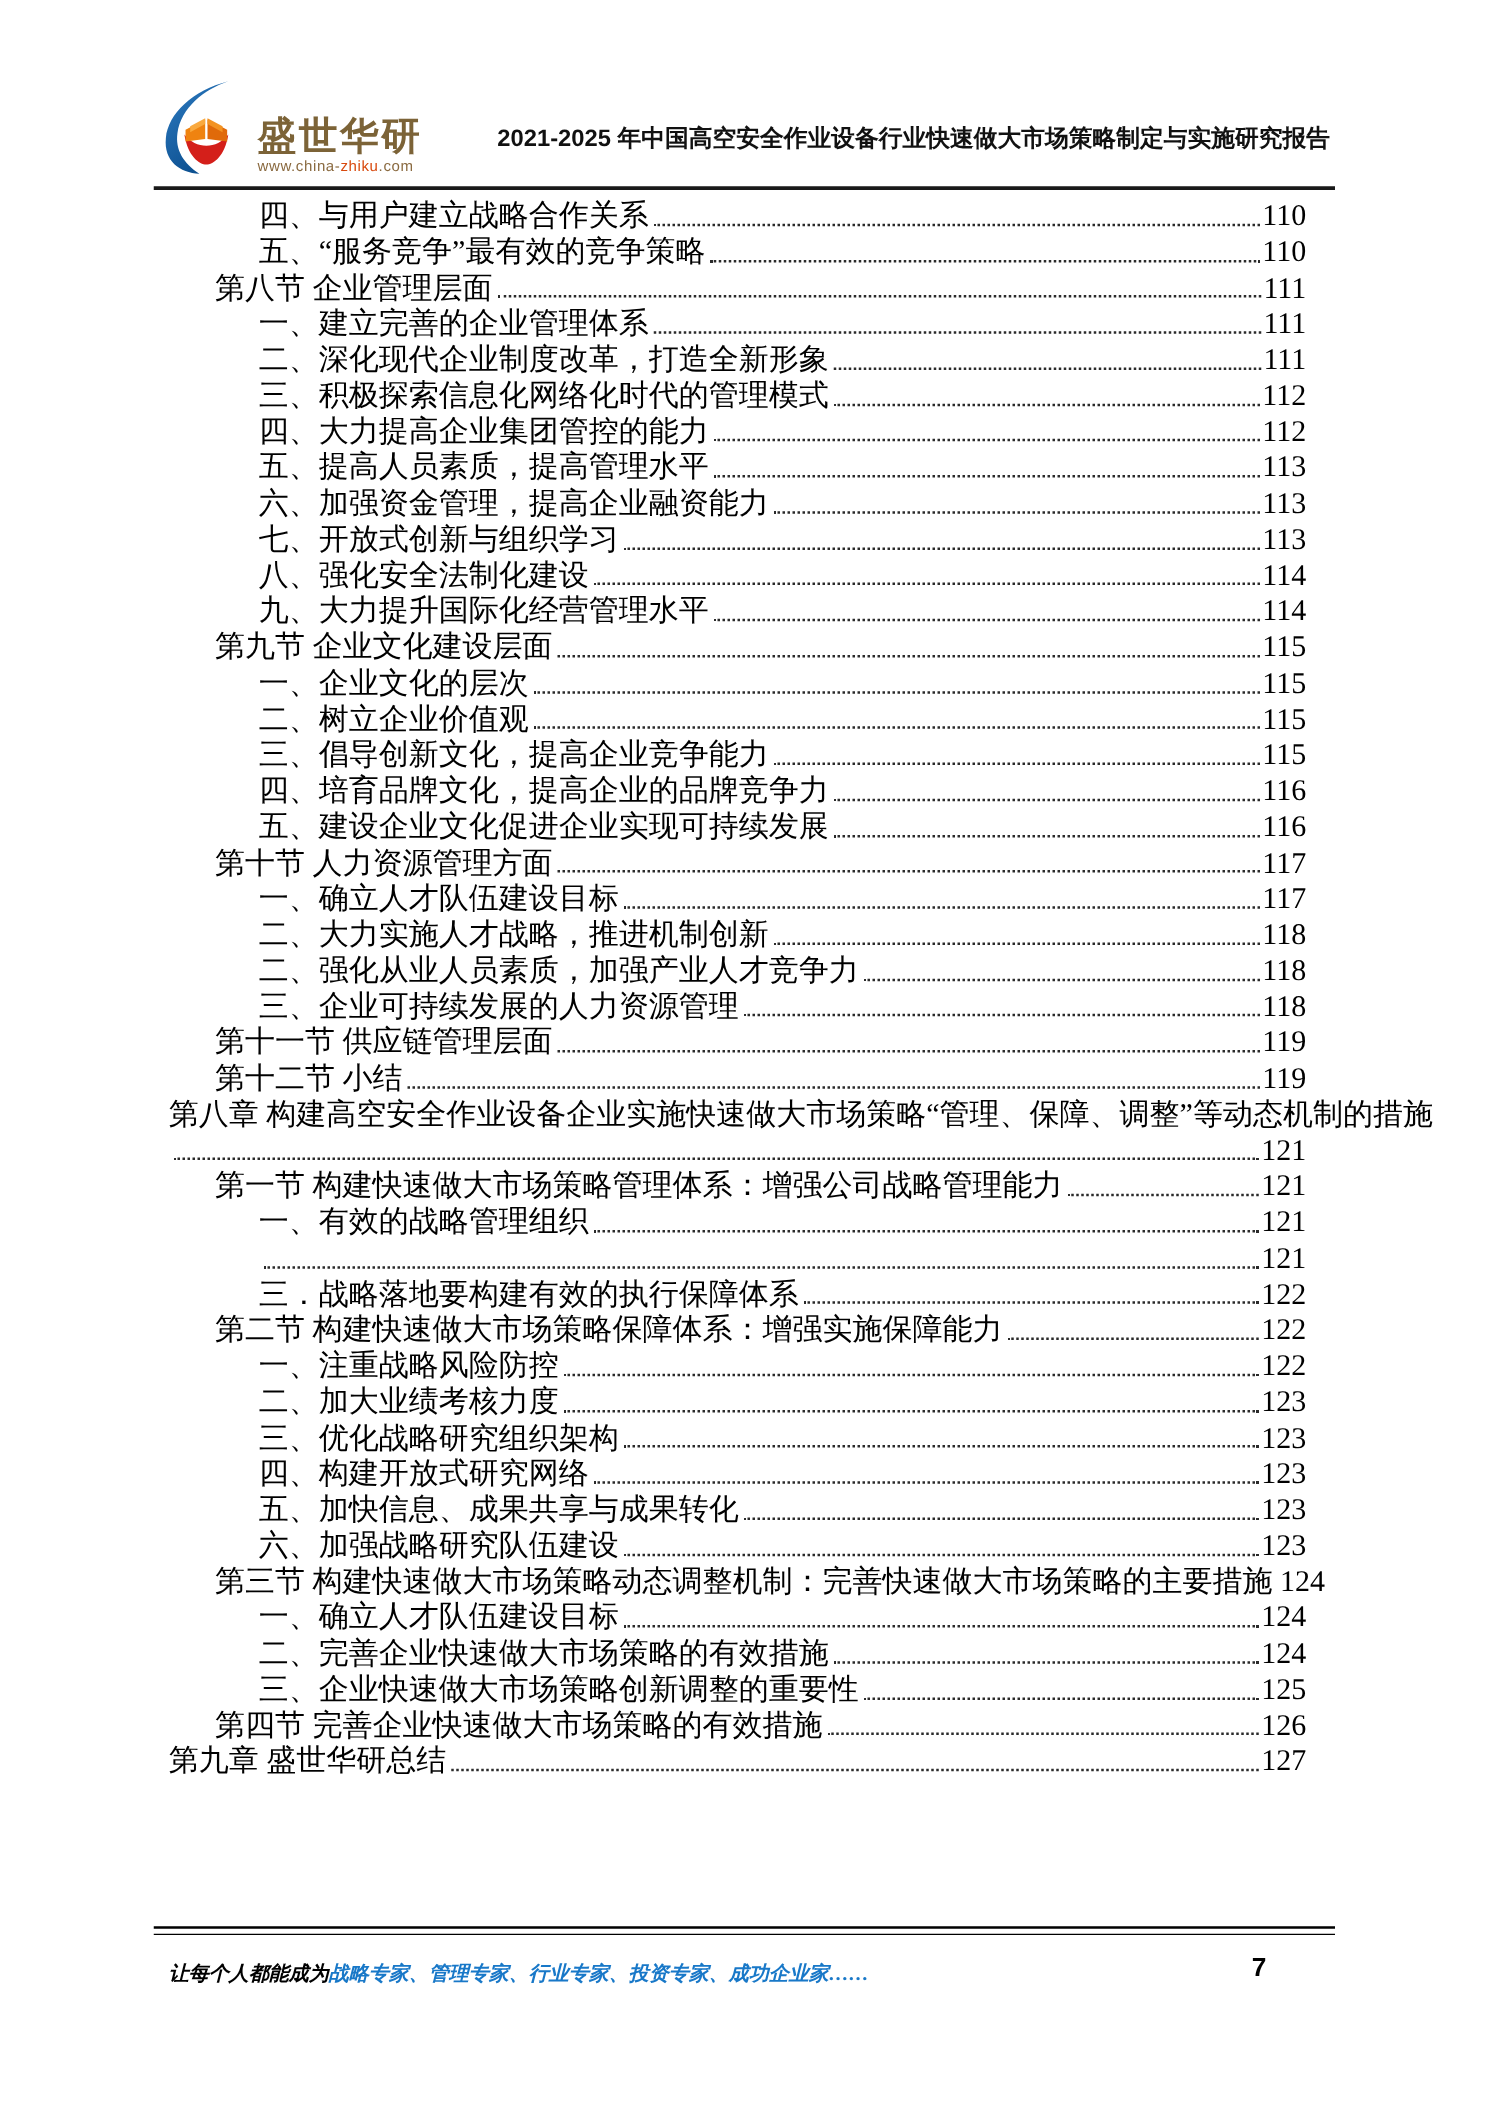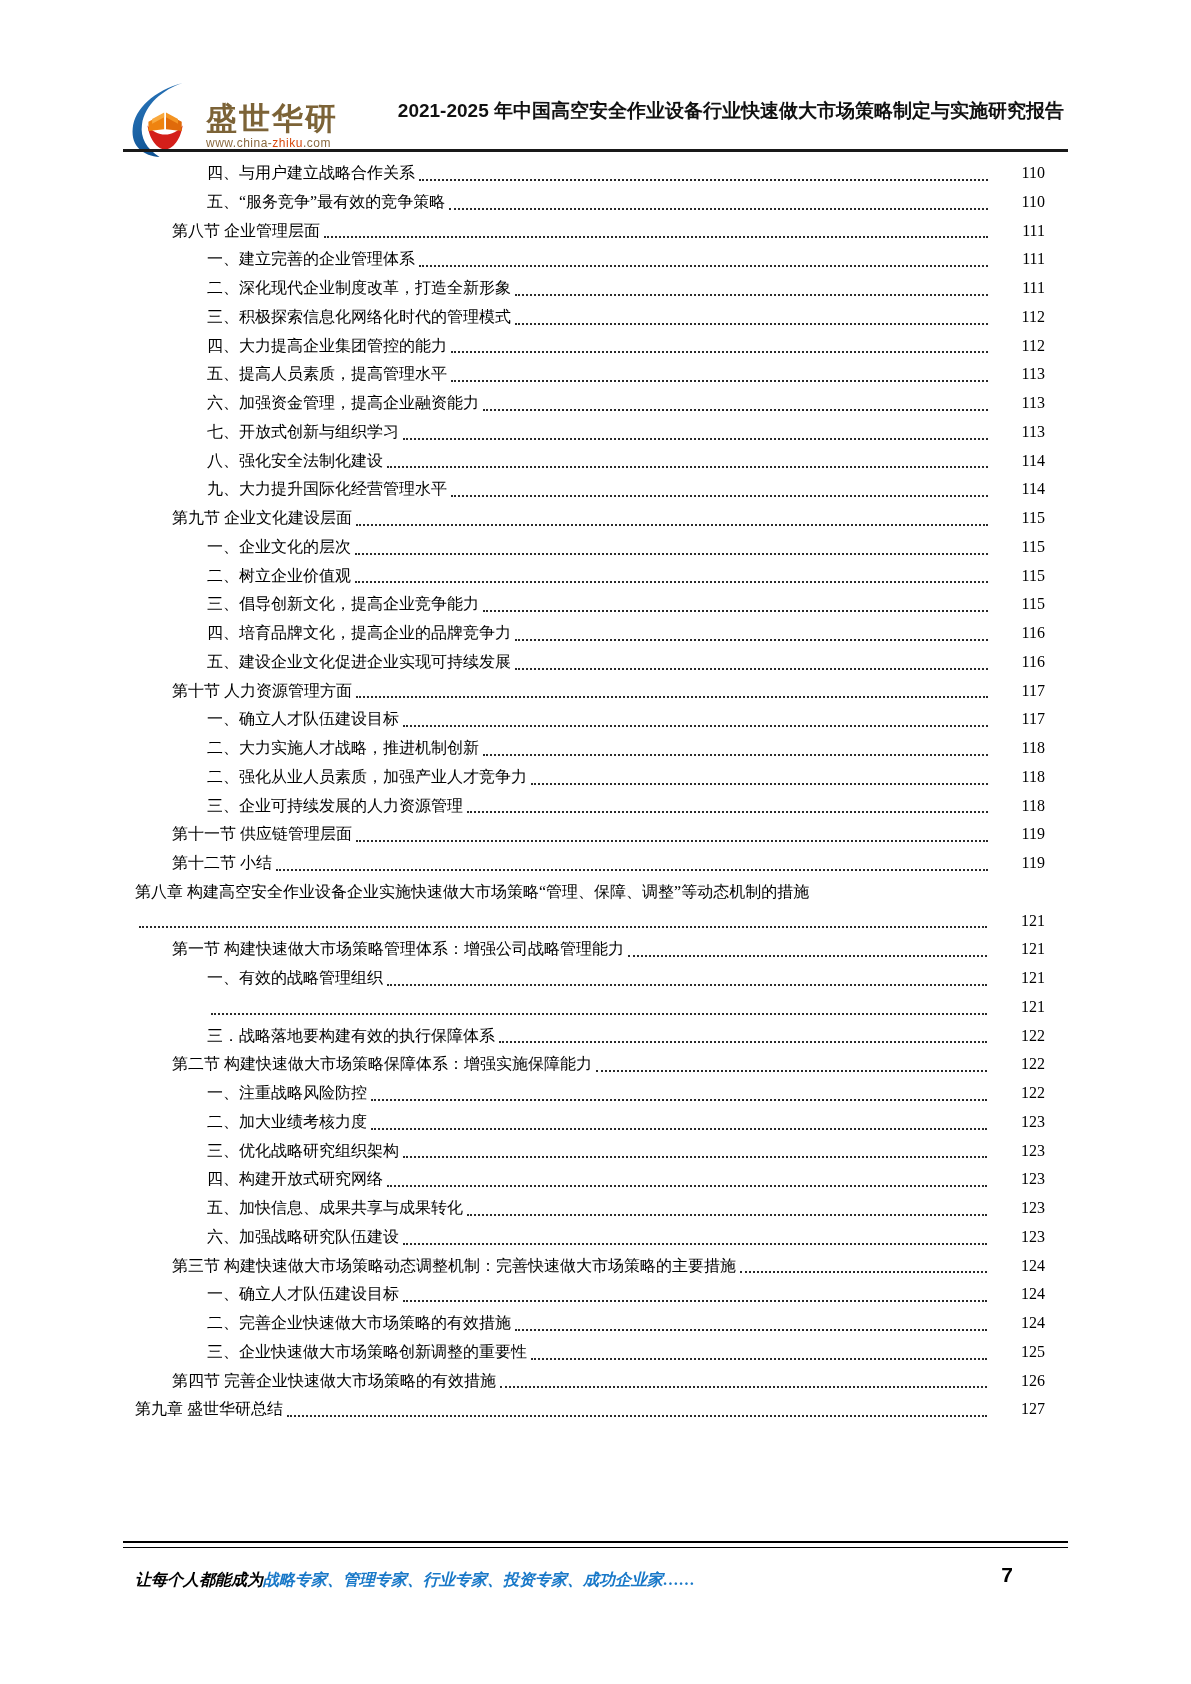--- a/index.html
+++ b/index.html
@@ -4,37 +4,37 @@
 <style>
   html,body { margin:0; padding:0; background:#ffffff; }
   .page {
     position:relative; width:1191px; height:1684px; background:#ffffff;
     font-family:"Liberation Serif","DejaVu Serif",serif; color:#000; overflow:hidden;
     margin:0 auto;
   }
 
   
   .header { position:absolute; left:123px; top:64px; width:945px; height:86px; }
-  .logo { position:absolute; left:6px; top:18px; display:flex; align-items:flex-start; }
+  .logo { position:absolute; left:6px; top:0; display:flex; align-items:flex-end; }
   .logo-mark { width:74px; height:76px; flex:none; }
   .logo-text { margin-left:3px; padding-top:20px; font-family:"Liberation Sans","DejaVu Sans",sans-serif; }
   .logo-name { font-size:31px; font-weight:bold; color:#7c6337; letter-spacing:2px; line-height:34px; }
   .logo-url { font-size:12px; font-weight:normal; color:#8a6a40; letter-spacing:0.5px; line-height:14px; }
   .logo-url .brand { color:#d8490e; }
   .report-title {
     position:absolute; right:4px; bottom:26px; font-size:19px; font-weight:bold;
     font-family:"Liberation Sans","DejaVu Sans",sans-serif; color:#111; white-space:nowrap;
   }
   .header-rule { position:absolute; left:123px; top:149px; width:945px; height:3px; background:#191919; }
 
   
   .toc { position:absolute; left:135px; top:159px; width:910px; }
-  .toc-row { display:flex; height:28.75px; line-height:28.75px; font-size:16px; }
+  .toc-row { display:flex; height:28.75px; line-height:28.75px; font-size:24px; }
   .toc-row .t { white-space:nowrap; flex:none; }
-  .toc-row .p { white-space:nowrap; flex:none;margin-left:32px; }
+  .toc-row .p { white-space:nowrap; flex:none; }
   .lvl-section { padding-left:37px;text-align:right; }
   .lvl-item { padding-left:72px; }
   .dots { flex:1 1 auto; min-width:0; align-self:flex-end; margin:0 2px 7px 4px; border-bottom:2px dotted #2a2a2a; }
   .no-dots .dots { border-bottom:none; }
 
   
   .footer-rule {
     position:absolute; left:123px; top:1541px; width:945px; height:4px;
     border-top:2px solid #000; border-bottom:1px solid #000;
   }

